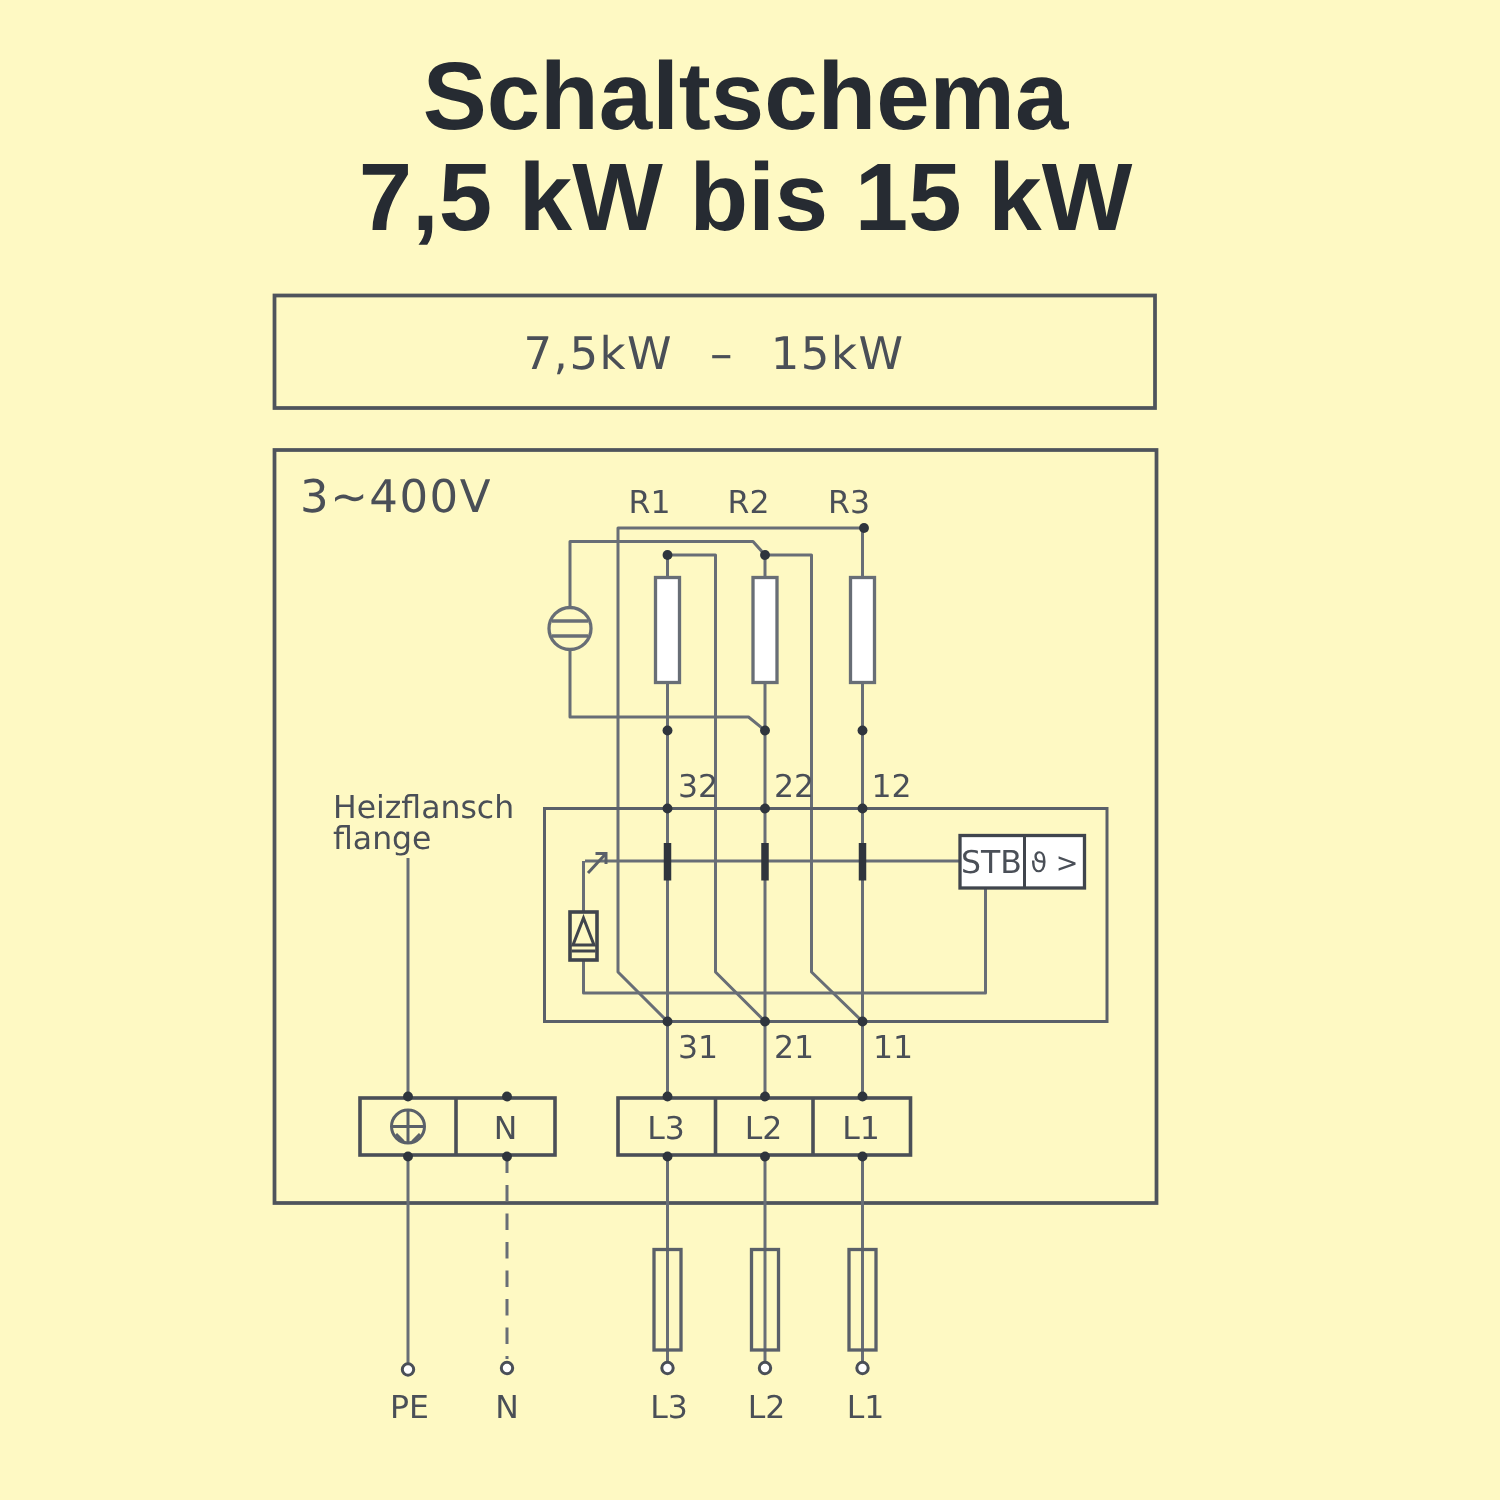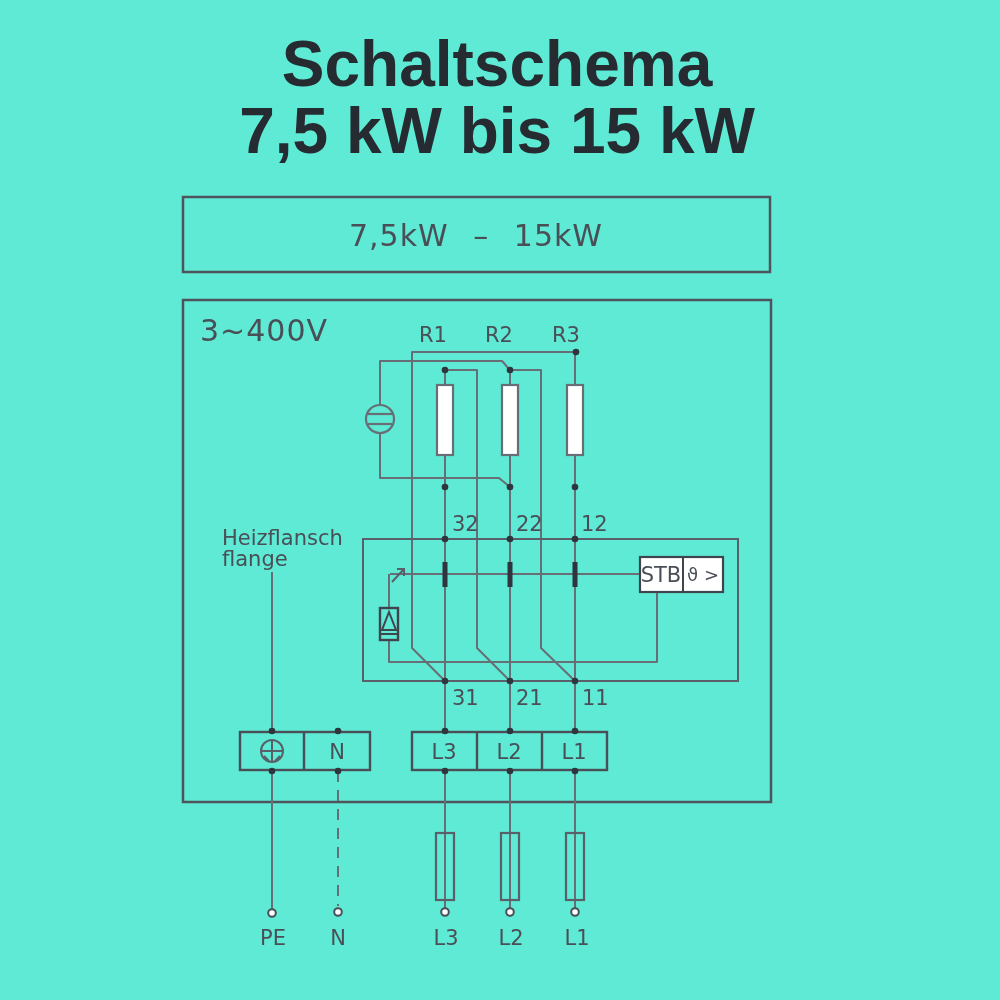--- a/index.html
+++ b/index.html
@@ -1,17 +1,17 @@
 <!DOCTYPE html>
 <html><head>
 <meta charset="utf-8">
 <style>
   html,body{margin:0;padding:0;background:#ffffff;}
   .canvas{
-    position:relative;width:1000px;height:1000px;background:#5eead4;
+    position:relative;width:1000px;height:1000px;background:#fef9c3;
     font-family:"DejaVu Sans",sans-serif;overflow:hidden;
   }
   svg text{font-family:"DejaVu Sans",sans-serif;fill:#494e56;}
   svg .title-text{font-family:"Liberation Sans","DejaVu Sans",sans-serif;font-weight:bold;fill:#262b32;}
   svg .tech{fill:#4a4f57;}
 </style>
 </head>
 <body>
 
 <div class="canvas">

